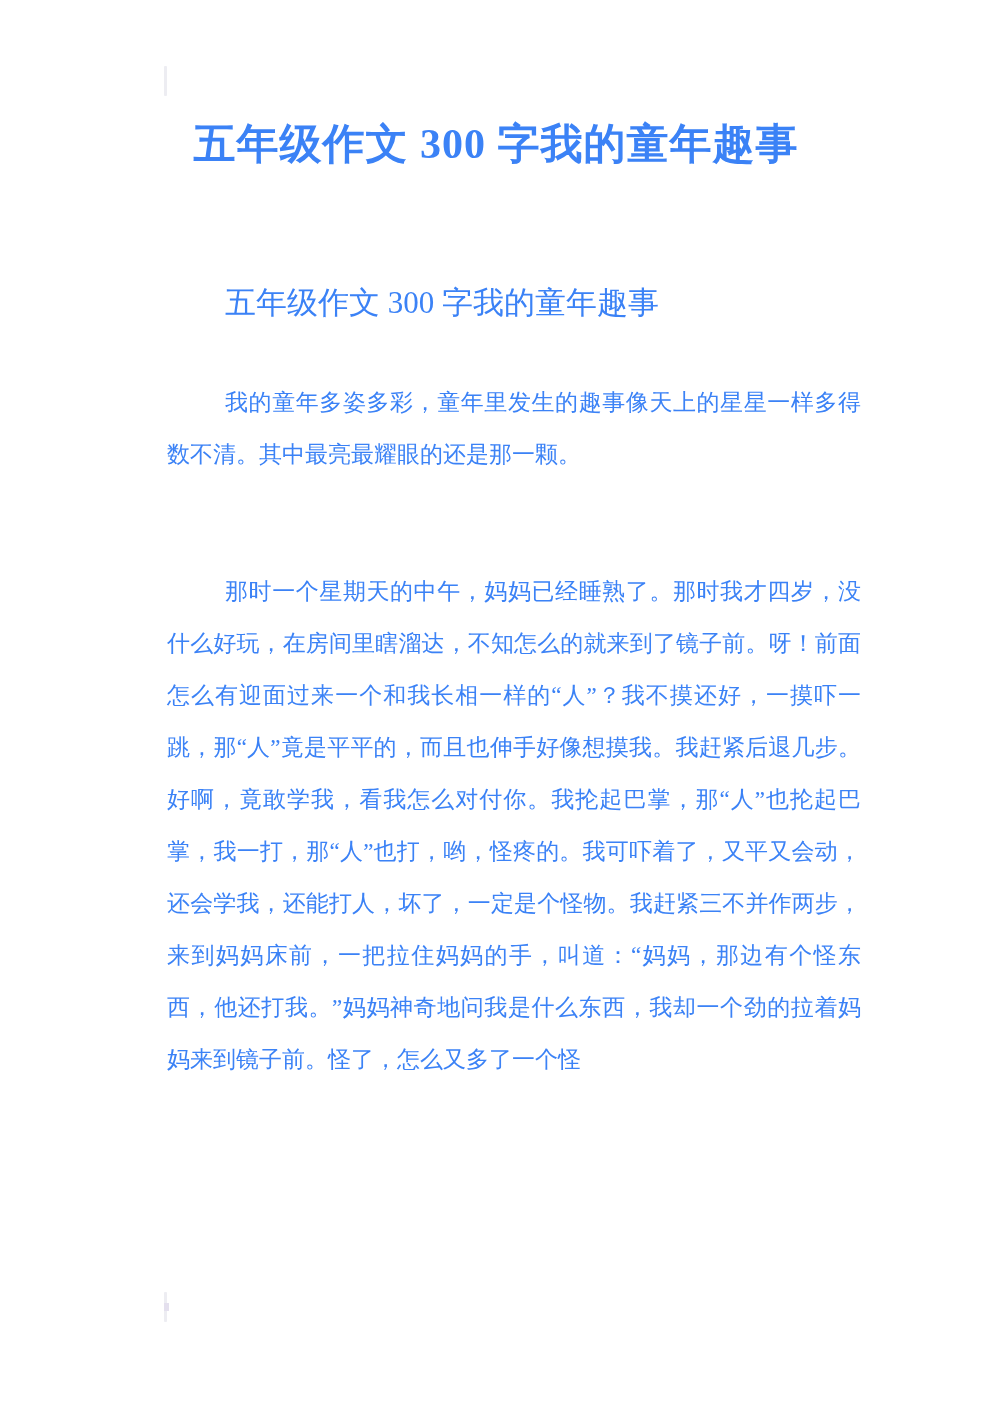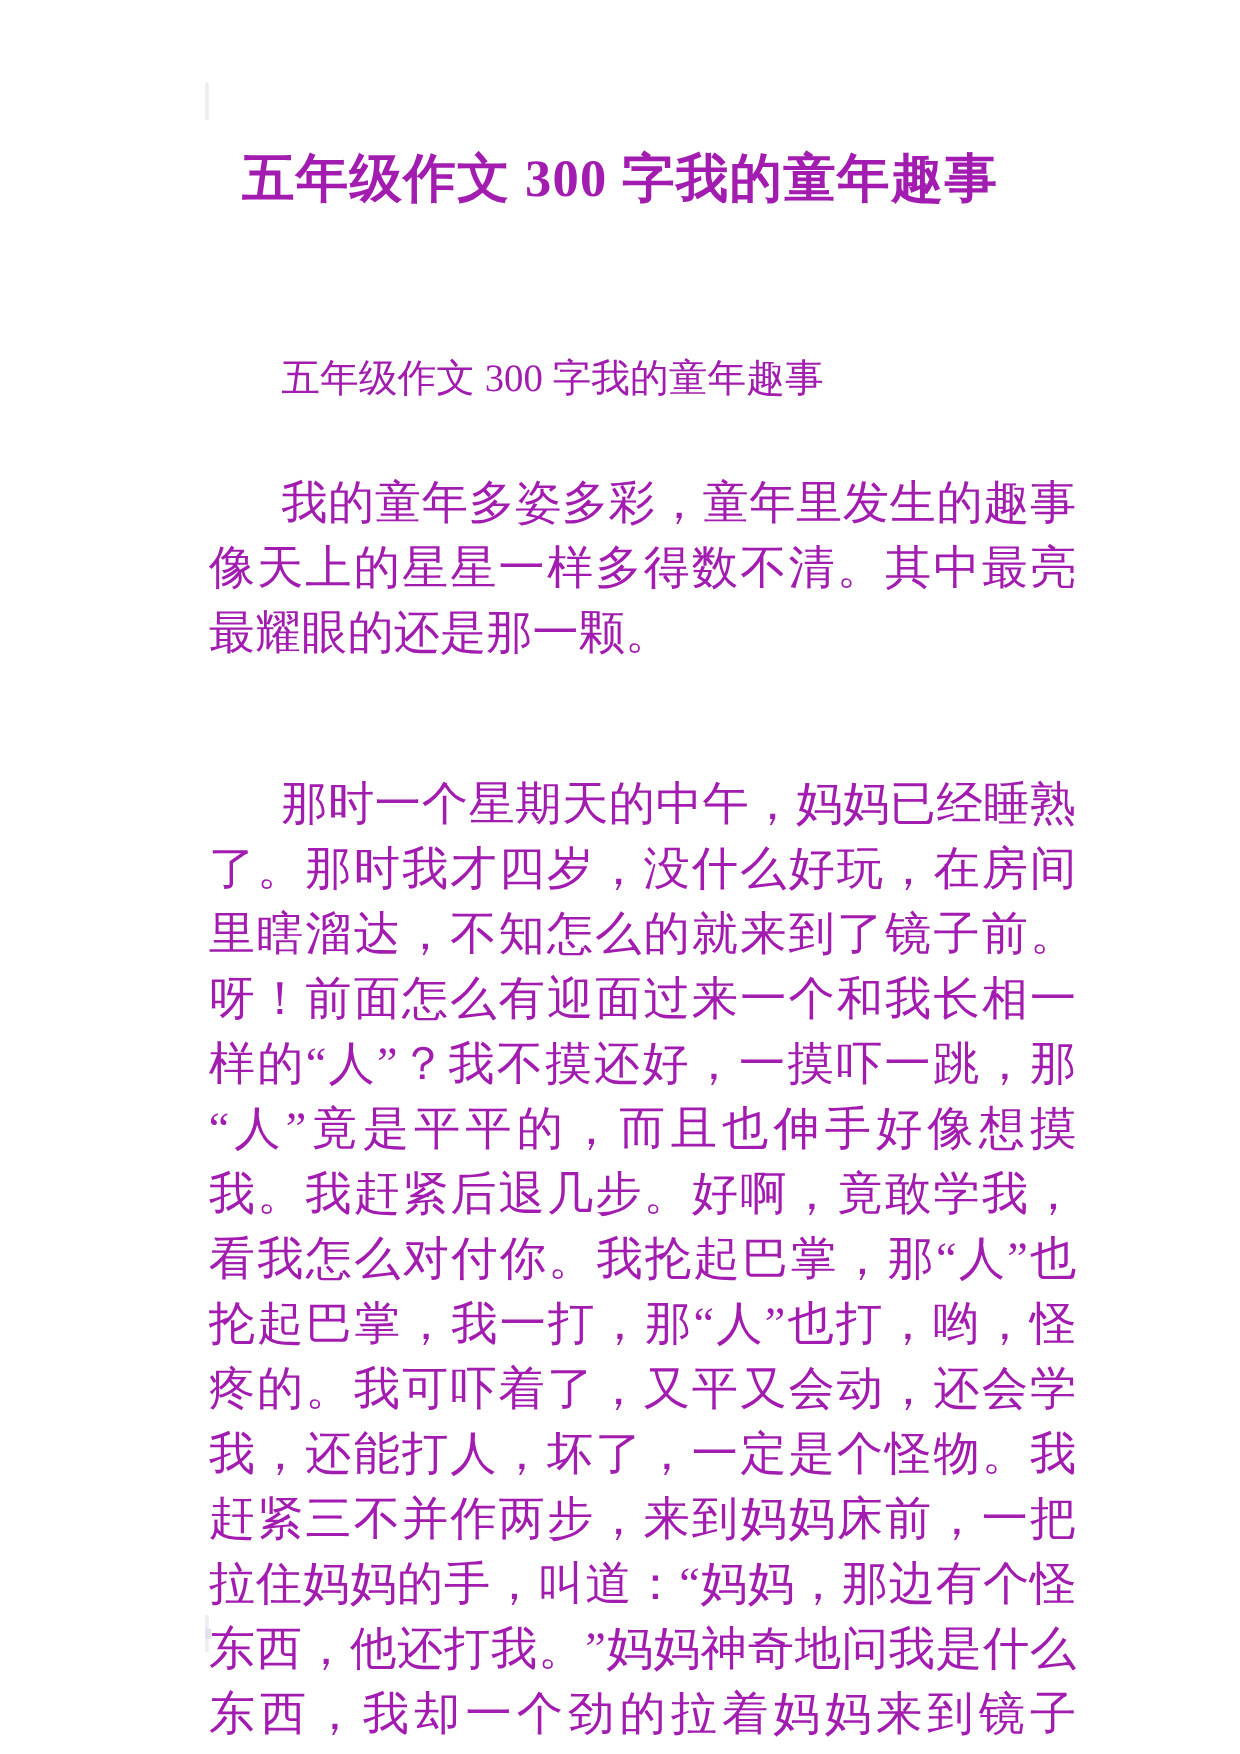--- a/index.html
+++ b/index.html
@@ -7,21 +7,21 @@
     margin: 0;
     padding: 0;
     background: #ffffff;
   }
   .page {
     position: relative;
     width: 992px;
     height: 1403px;
     margin: 0 auto;
     background: #ffffff;
-    color: #a21caf;
+    color: #3b82f6;
     font-family: "Liberation Serif", "DejaVu Serif", serif;
     overflow: hidden;
   }
   .doc-title {
     margin: 0;
     padding-top: 118px;
     text-align: center;
     font-size: 42px;
     line-height: 52px;
     font-weight: bold;
@@ -33,21 +33,21 @@
     width: 694px;
   }
   .subtitle {
     margin: 107px 0 0 0;
     font-size: 31px;
     line-height: 52px;
     text-indent: 58px;
   }
   .para {
     margin: 0;
-    font-size: 37px;
+    font-size: 23px;
     line-height: 52px;
     text-indent: 58px;
     text-align: justify;
     text-justify: inter-ideograph;
     overflow-wrap: break-word;
   }
   .para-1 { margin-top: 48px; }
   .para-2 { margin-top: 85px; }
   
   .artifact {

